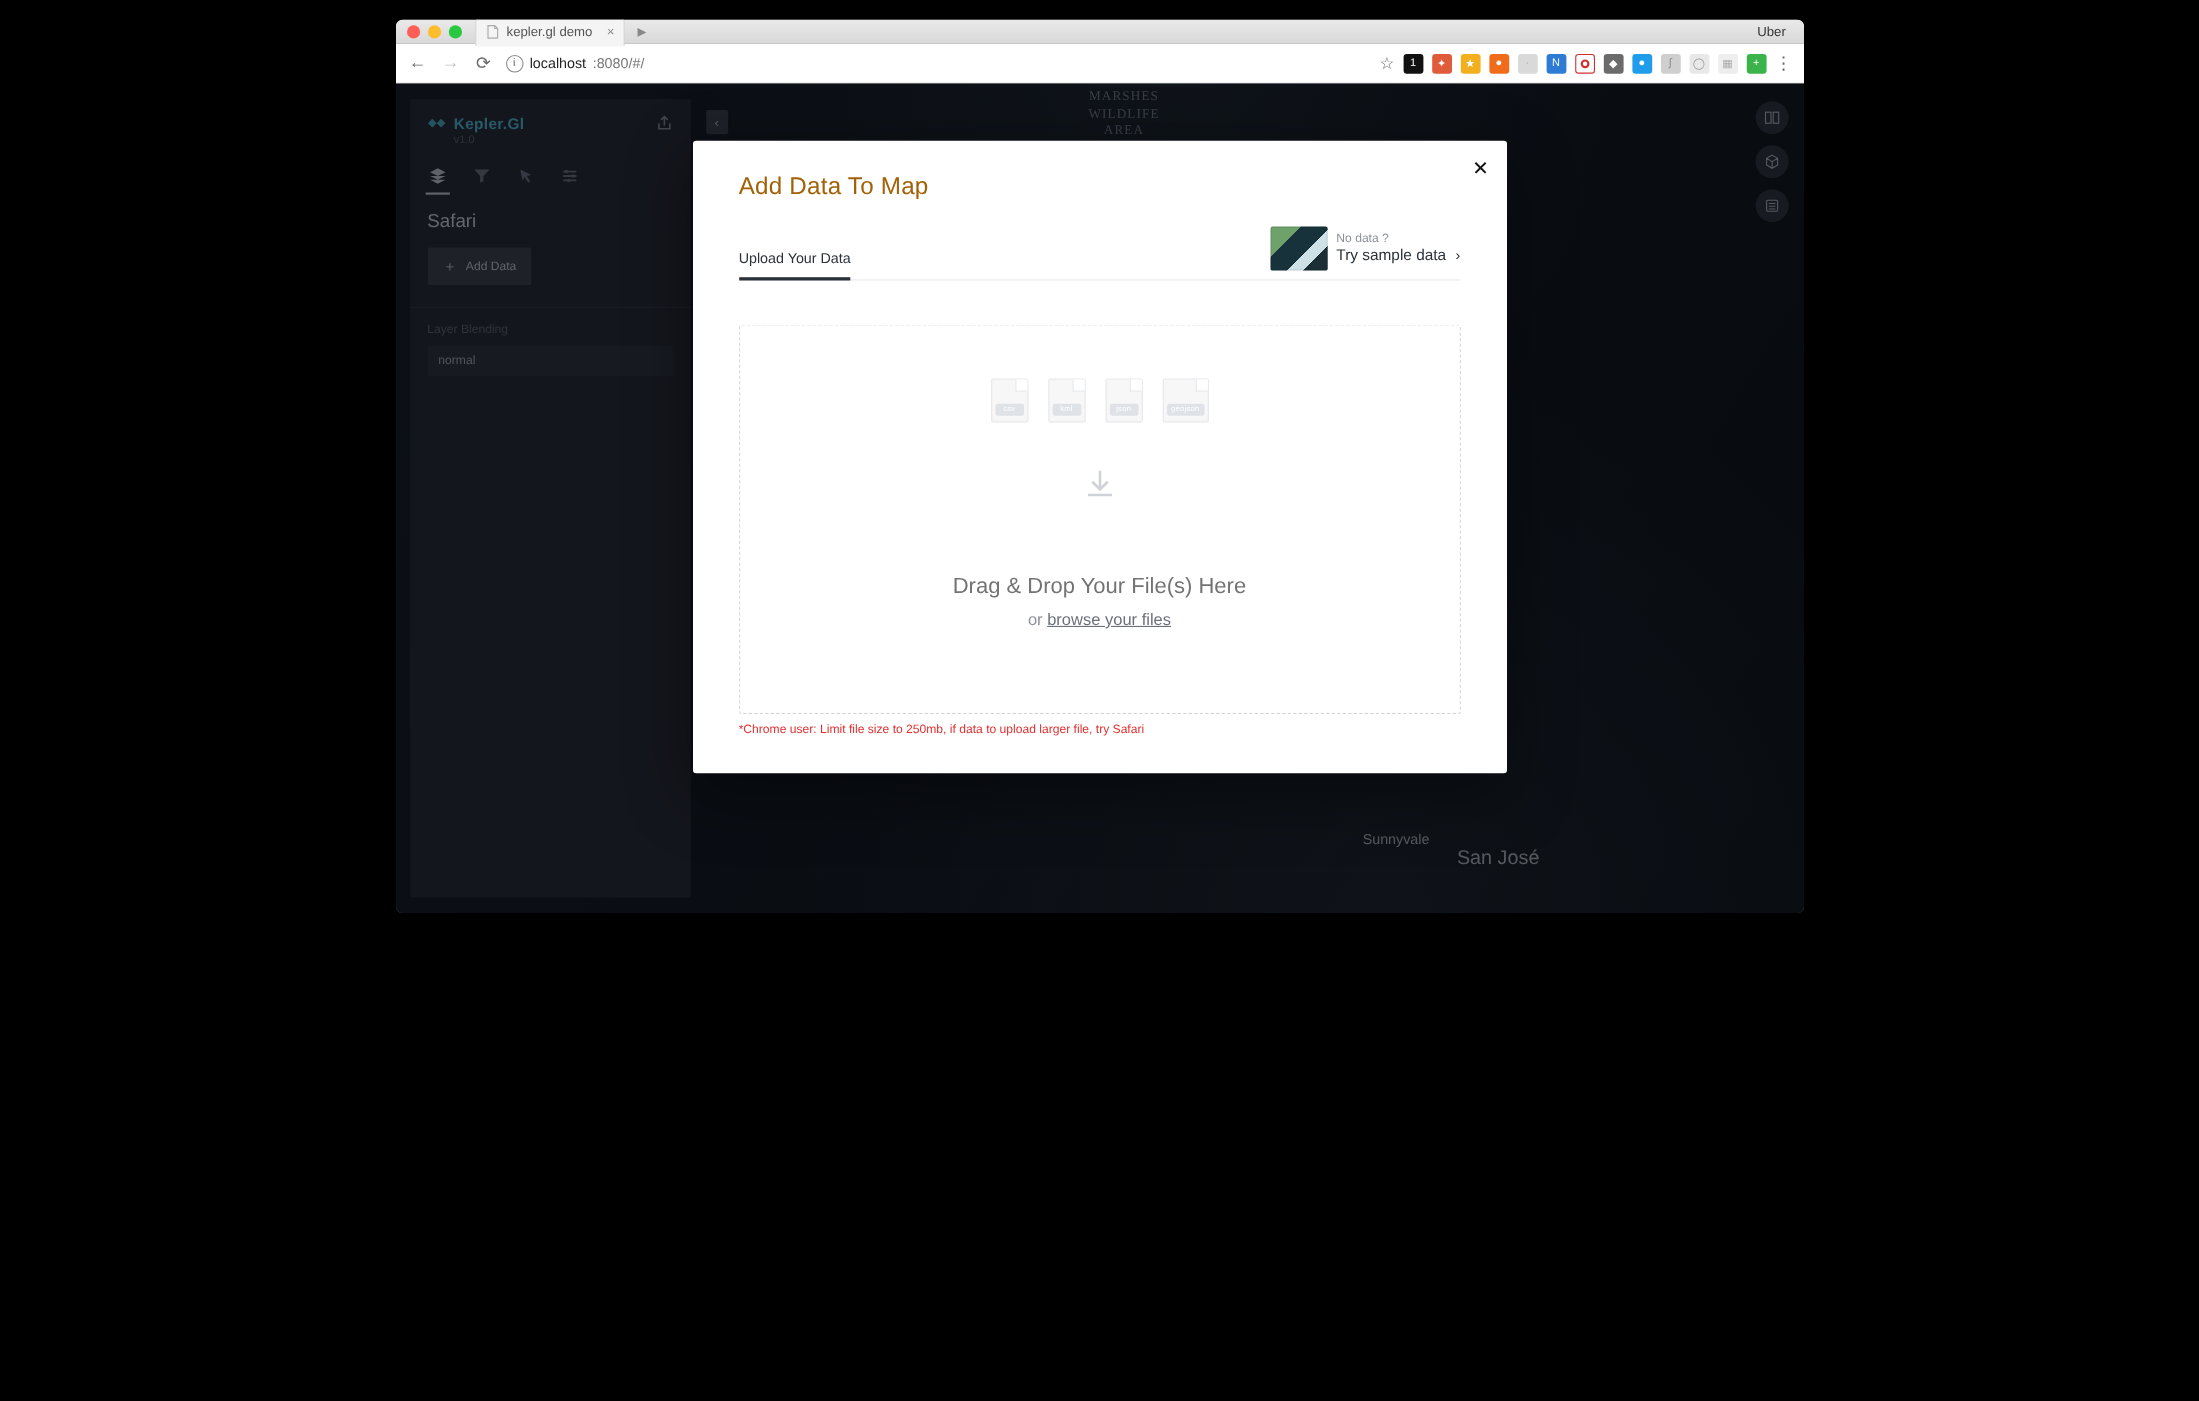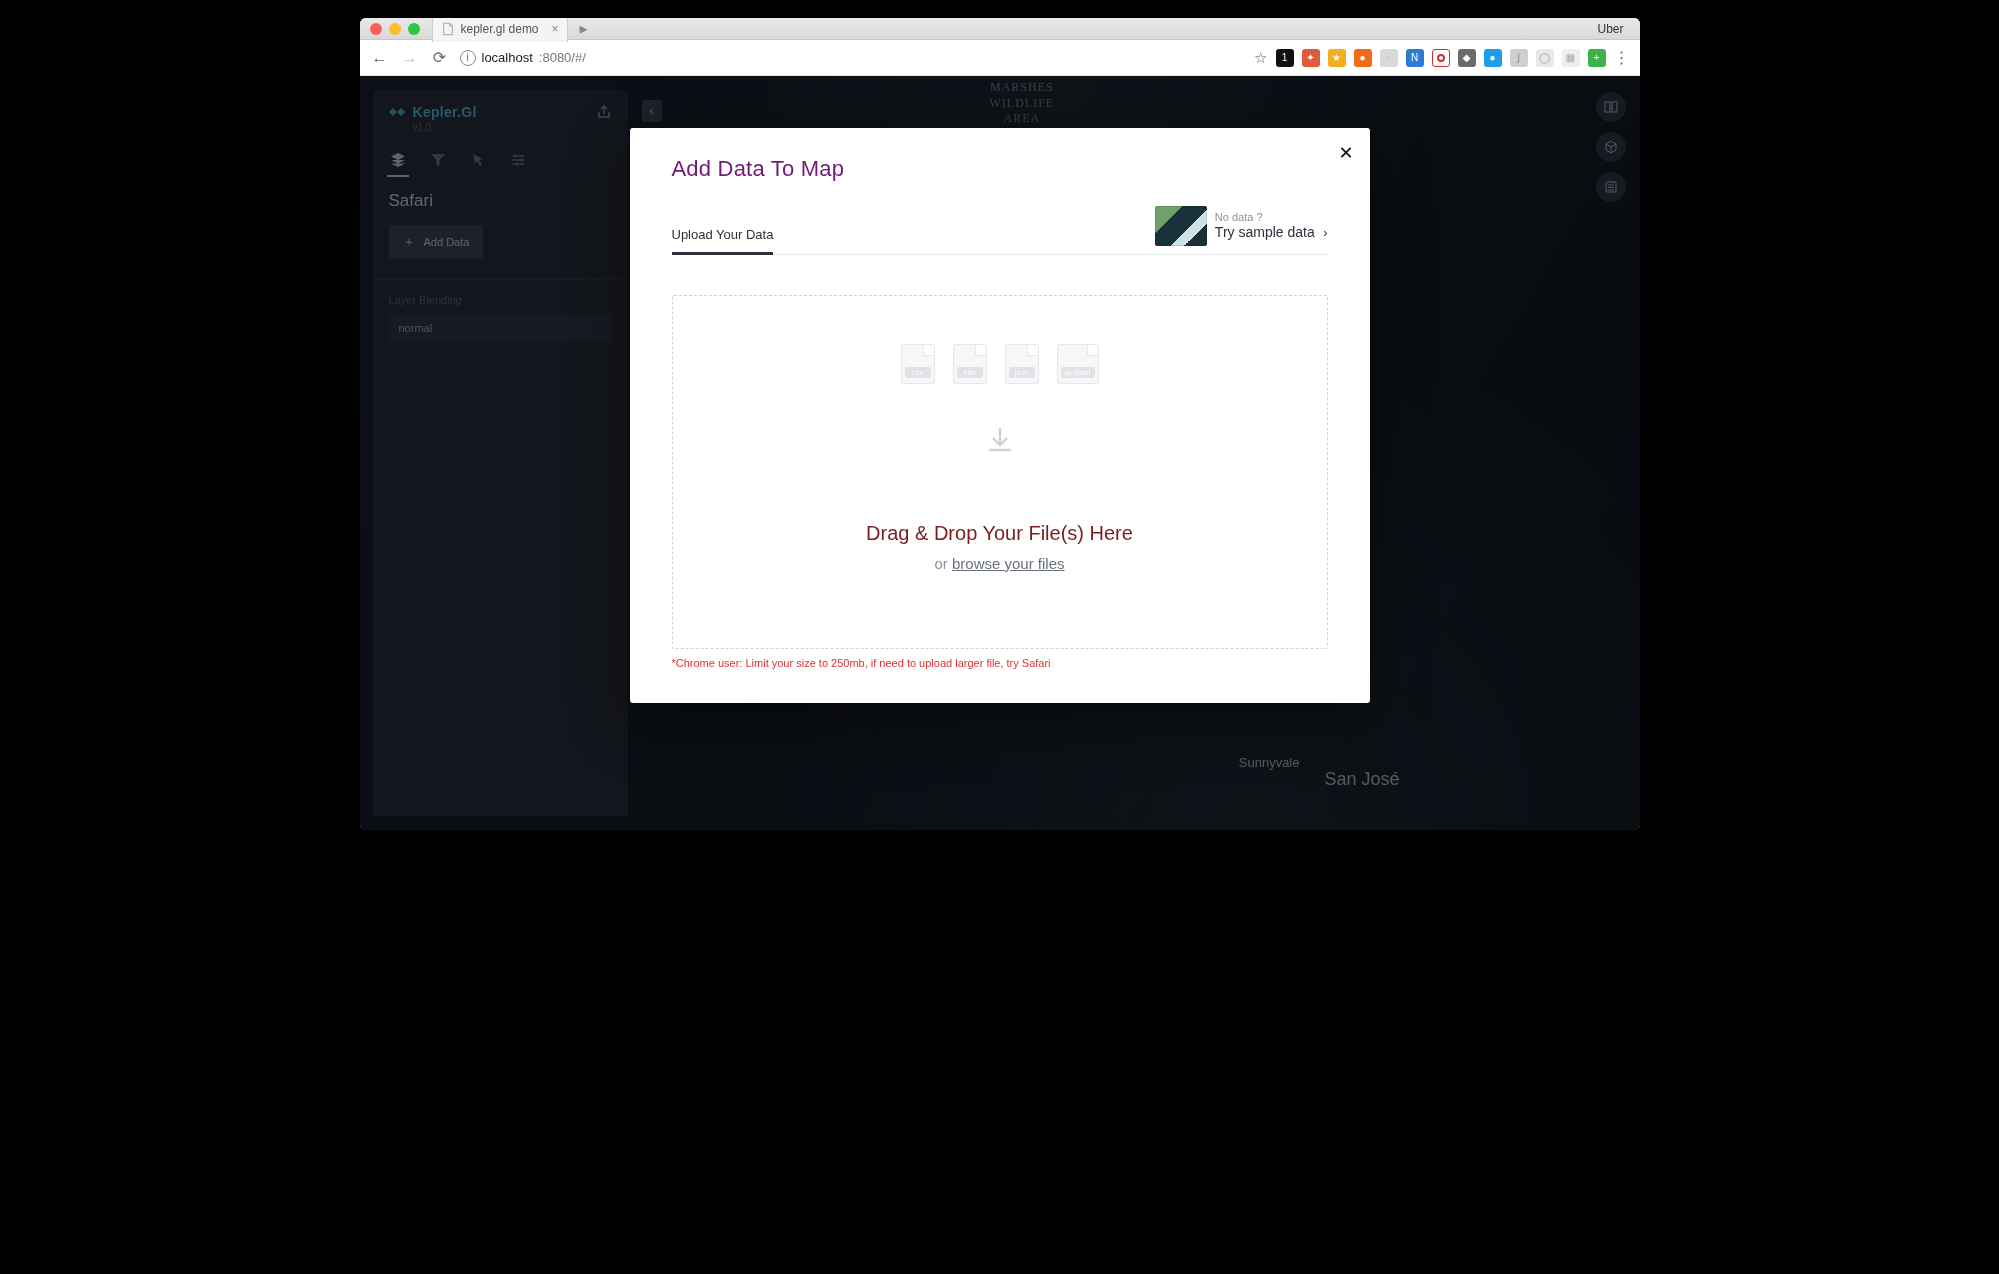--- a/index.html
+++ b/index.html
@@ -62,40 +62,40 @@
   .collapse-pill{ position:absolute; left:282px; top:24px; width:20px; height:22px; background:#3a3f48; color:#b8bcc7; display:flex;align-items:center;justify-content:center; font-size:12px; border-radius:2px;}
 
   
   .map-controls{ position:absolute; right:14px; top:16px; display:flex; flex-direction:column; gap:10px;}
   .mc-btn{ width:30px; height:30px; border-radius:50%; background:#2b2f37; color:#b8bcc7; display:flex;align-items:center;justify-content:center;}
 
   
   .overlay{ position:absolute; inset:0; background:rgba(8,10,14,.55);}
   .modal{ position:absolute; left:50%; top:52px; transform:translateX(-50%); width:740px; background:#fff; border-radius:3px; box-shadow:0 18px 60px rgba(0,0,0,.45); padding:28px 42px 34px 42px;}
   .modal-close{ position:absolute; right:16px; top:14px; font-size:18px; color:#111; cursor:pointer;}
-  .modal h1{ font-size:22px; color:#701a75; font-weight:500; letter-spacing:.2px;}
+  .modal h1{ font-size:22px; color:#a16207; font-weight:500; letter-spacing:.2px;}
   .modal-tabs{ display:flex; justify-content:space-between; align-items:flex-end; margin-top:24px; border-bottom:1px solid #e7e9ec;}
   .mtab{ font-size:13px; color:#2c323a; padding-bottom:12px; position:relative; font-weight:500;}
   .mtab.active::after{content:"";position:absolute;left:0;right:0;bottom:-1px;height:3px;background:#2c323a;}
   .sample{ display:flex; align-items:center; gap:8px; padding-bottom:8px;}
   .thumb{ width:52px; height:40px; border-radius:2px; background:
       linear-gradient(135deg,#6fa16b 0 30%, #18323b 30% 60%, #cde1e6 60% 75%, #1b2f34 75% 100%);
       box-shadow:inset 0 0 0 1px rgba(0,0,0,.1);}
   .sample small{ color:#8c929b; font-size:11px; display:block;}
   .sample .try{ color:#2c323a; font-size:14px;}
   .sample .chev{ color:#2c323a; font-size:13px; margin-left:4px;}
 
   .dropzone{ margin-top:40px; border:1px dashed #cfd3d8; height:354px; border-radius:2px; display:flex; flex-direction:column; align-items:center; padding-top:48px;}
   .file-icons{ display:flex; gap:18px;}
   .ficon{ width:34px; height:40px; background:#f7f7f8; border:1px solid #e5e7ea; position:relative; border-radius:2px;}
   .ficon::before{content:"";position:absolute;top:0;right:0;width:10px;height:10px;background:#fff;border-left:1px solid #e5e7ea;border-bottom:1px solid #e5e7ea;}
   .ficon span{ position:absolute; left:3px; right:3px; bottom:5px; background:#dfe2e6; color:#fff; font-size:7px; text-align:center; padding:2px 0; border-radius:2px; letter-spacing:.2px;}
   .dl{ margin-top:40px; width:34px; height:34px;}
   .dl svg{width:34px;height:34px;}
-  .dz-title{ margin-top:64px; font-size:20px; color:#7f1d1d; font-weight:400;}
+  .dz-title{ margin-top:64px; font-size:20px; color:#737373; font-weight:400;}
   .dz-sub{ margin-top:10px; font-size:15px; color:#8c929b;}
   .dz-sub a{ color:#6b717a; text-decoration:underline; cursor:pointer;}
   .warn{ margin-top:8px; color:#e03131; font-size:11px;}
 
   svg{display:block;}
 </style>
 </head>
 <body>
 
 <div class="stage">
@@ -282,18 +282,18 @@
           <div class="dl">
             <svg viewBox="0 0 34 34">
                 <path fill="none" stroke="#cfd3d8" stroke-width="2.4" d="M17 4v16M10 14l7 7 7-7M6 26h22"></path>
               </svg>
           </div>
           <div class="dz-title">Drag &amp; Drop Your File(s) Here</div>
           <div class="dz-sub">
             <span>or </span><a>browse your files</a>
           </div>
         </div>
-        <div class="warn">*Chrome user: Limit your size to 250mb, if need to upload larger file, try Safari</div>
+        <div class="warn">*Chrome user: Limit file size to 250mb, if data to upload larger file, try Safari</div>
       </div>
 
     </div>
   </div>
 </div>
 
 </body></html>

